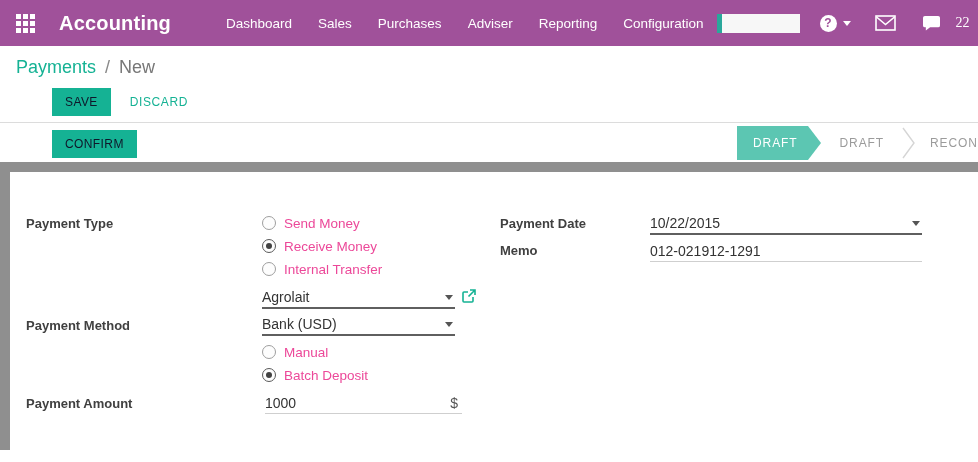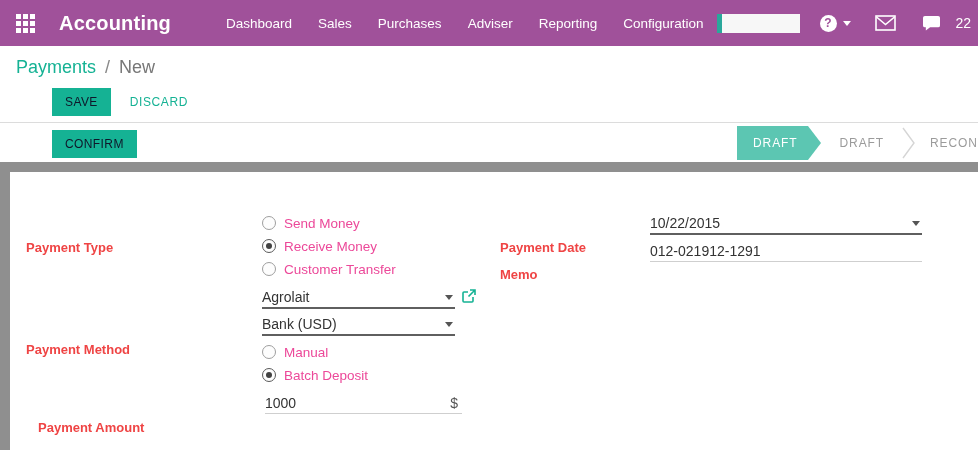--- a/index.html
+++ b/index.html
@@ -25,21 +25,21 @@
     width:17px; height:17px; border-radius:50%; background:#fff; color:#A0519A;
     font-size:12px; font-weight:bold; display:flex; align-items:center; justify-content:center;
   }
   .caret-down {
     display:inline-block; width:0; height:0; margin-left:6px;
     border-left:4px solid transparent; border-right:4px solid transparent;
     border-top:5px solid #fff;
   }
   .mail-wrap { margin-left:24px; display:flex; align-items:center; cursor:pointer; }
   .chat-wrap { margin-left:26px; margin-right:14px; display:flex; align-items:center; cursor:pointer; }
-  .chat-count { font-size:14px; margin-left:15px; }
+  .chat-count { font-size:14px; margin-left:15px;font-family:Liberation Serif, serif; }
 
   
   .control-panel { position:absolute; top:46px; left:0; width:978px; height:76px; background:#fff; }
   .breadcrumb { position:absolute; left:16px; top:11px; font-size:18px; }
   .bc-link { color:#15B294; cursor:pointer; }
   .bc-sep { color:#888; margin:0 4px; }
   .bc-current { color:#777; }
   .cp-buttons { position:absolute; left:16px; top:42px; display:flex; align-items:center; }
   .btn-primary {
     background:#15B294; color:#0f172a; border:none; font-size:12px; letter-spacing:.4px;
@@ -67,21 +67,21 @@
     border-left:13px solid #5CC6B2;
   }
   .state-next { color:#9b9b9b; font-size:12px; letter-spacing:.9px; line-height:34px; }
   .state-posted { padding:0 18px 0 32px; }
   .state-reconciled { padding-left:14px; white-space:nowrap; }
 
   
   .form-area { position:absolute; top:162px; left:0; width:978px; height:288px; background:#8F8F8F; }
   .sheet { position:absolute; top:10px; left:10px; right:0; height:278px; background:#fff; }
 
-  .o-label { position:absolute; font-size:13px; font-weight:bold; color:#ef4444;margin-top:24px; }
+  .o-label { position:absolute; font-size:13px; font-weight:bold; color:#404040; }
 
   .field {
     position:absolute; height:22px; font-size:14px; color:#333;
     display:flex; align-items:flex-end; padding-bottom:2px; cursor:pointer;
   }
   .field .val { flex:1; white-space:nowrap; overflow:hidden; }
   .u-strong { border-bottom:2px solid #5f5f5f; }
   .u-light  { border-bottom:1px solid #cfcfcf; }
   .sel-caret {
     width:0; height:0; margin:0 2px 5px 0;
@@ -184,21 +184,21 @@
     <div class="radio-row" style="left:252px; top:42px;">
       <span class="radio"></span>
       <span class="rlabel">Send Money</span>
     </div>
     <div class="radio-row" style="left:252px; top:65px;">
       <span class="radio on"></span>
       <span class="rlabel">Receive Money</span>
     </div>
     <div class="radio-row" style="left:252px; top:88px;">
       <span class="radio"></span>
-      <span class="rlabel">Customer Transfer</span>
+      <span class="rlabel">Internal Transfer</span>
     </div>
 
     <div class="o-label" style="left:490px; top:44px;">Payment Date</div>
     <div class="field u-strong" style="left:640px; top:41px; width:272px;">
       <span class="val">10/22/2015</span>
       <span class="sel-caret"></span>
     </div>
 
     <div class="o-label" style="left:490px; top:71px;">Memo</div>
     <div class="field u-light" style="left:640px; top:68px; width:272px;">
@@ -223,20 +223,20 @@
     </div>
     <div class="radio-row" style="left:252px; top:171px;">
       <span class="radio"></span>
       <span class="rlabel">Manual</span>
     </div>
     <div class="radio-row" style="left:252px; top:194px;">
       <span class="radio on"></span>
       <span class="rlabel">Batch Deposit</span>
     </div>
 
-    <div class="o-label" style="left:28px; top:224px;text-align:center;">Payment Amount</div>
+    <div class="o-label" style="left:16px; top:224px;text-align:center;">Payment Amount</div>
     <div class="field u-light" style="left:255px; top:220px; width:197px;">
       <span class="val">1000</span>
       <span class="currency">$</span>
     </div>
 
   </div>
 </div>
 
 </body></html>

